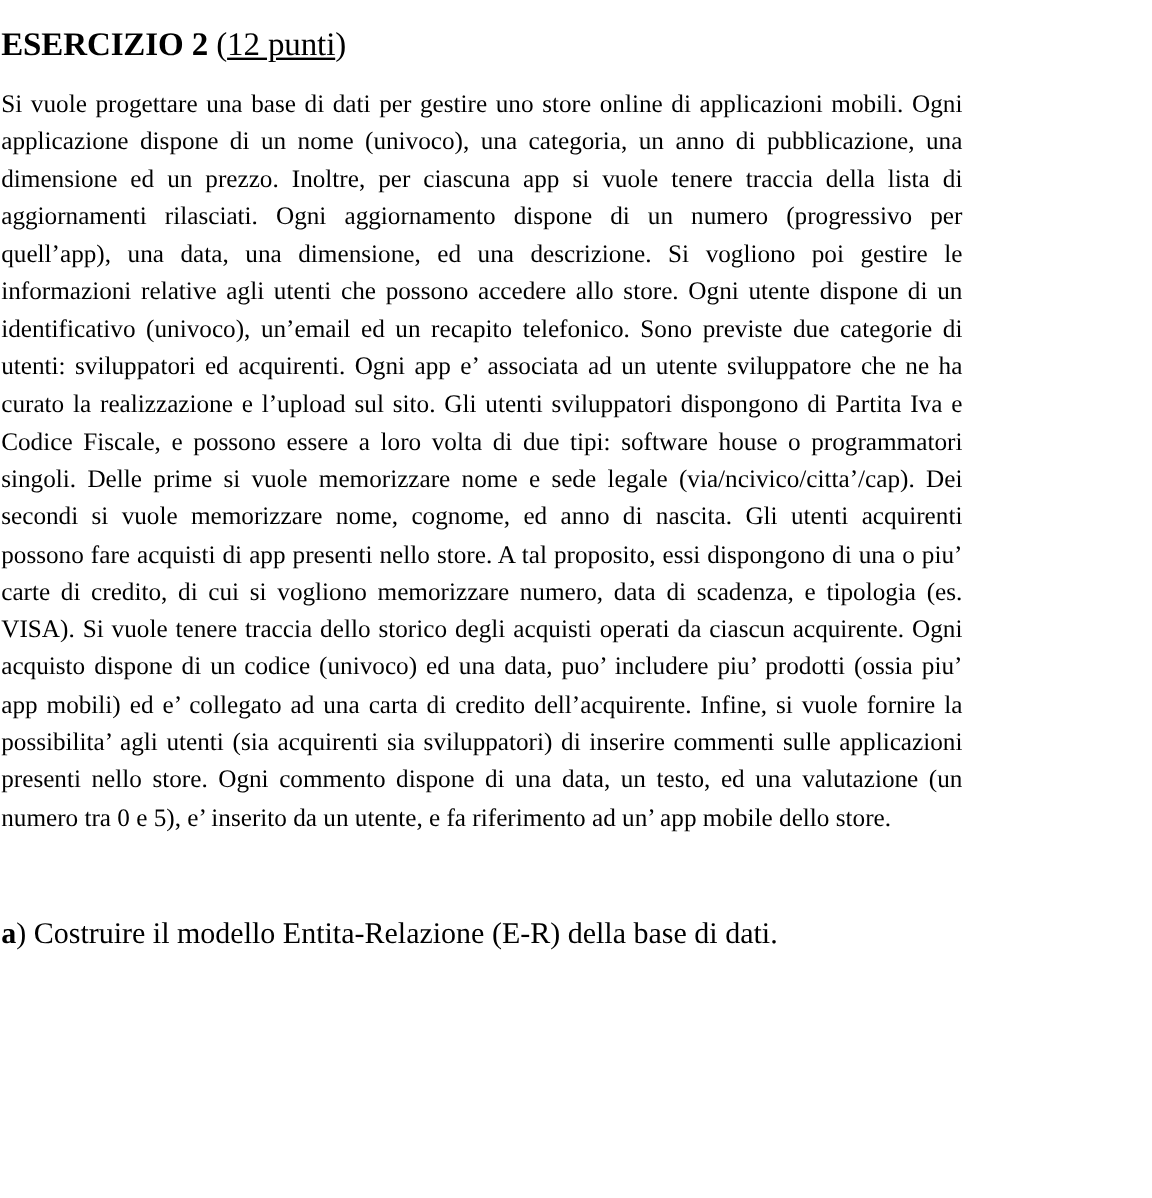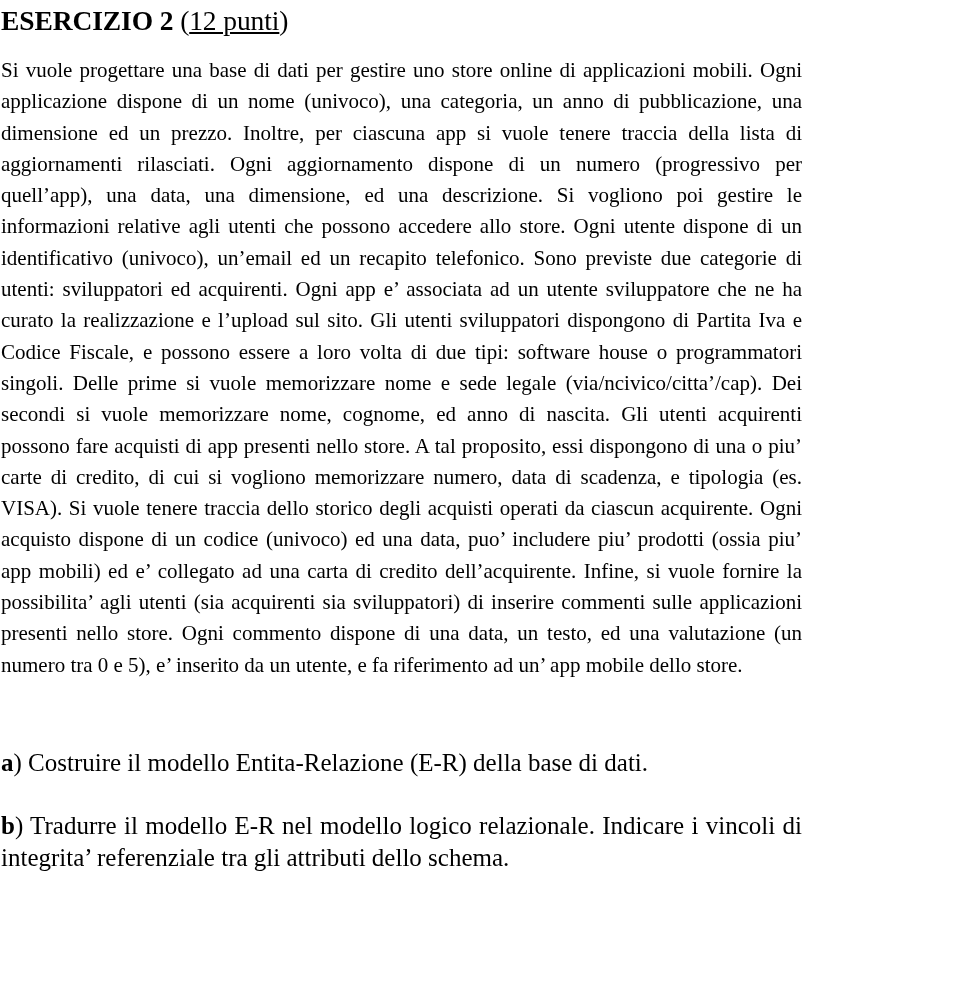--- a/index.html
+++ b/index.html
@@ -13,21 +13,21 @@
     overflow: hidden;
     font-family: "Liberation Serif", "DejaVu Serif", serif;
     color: #000000;
     -webkit-font-smoothing: antialiased;
   }
 
   .page {
     box-sizing: border-box;
     width: 804px;
     height: 998px;
-    padding: 4px 2px 0 1px;
+    padding: 20px 2px 0 1px;
     background: #ffffff;
   }
 
   
   .ex-title {
     font-size: 27.5px;
     line-height: 34px;
     margin: 0 0 17px 0;
     letter-spacing: -0.1px;
     white-space: nowrap;
@@ -82,15 +82,14 @@
   </h1>
 
   <p class="body-par">Si vuole progettare una base di dati per gestire uno store online di applicazioni mobili. Ogni applicazione dispone di un nome (univoco), una categoria, un anno di pubblicazione, una dimensione ed un prezzo. Inoltre, per ciascuna app si vuole tenere traccia della lista di aggiornamenti rilasciati. Ogni aggiornamento dispone di un numero (progressivo per quell’app), una data, una dimensione, ed una descrizione. Si vogliono poi gestire le informazioni relative agli utenti che possono accedere allo store. Ogni utente dispone di un identificativo (univoco), un’email ed un recapito telefonico. Sono previste due categorie di utenti: sviluppatori ed acquirenti. Ogni app e’ associata ad un utente sviluppatore che ne ha curato la realizzazione e l’upload sul sito. Gli utenti sviluppatori dispongono di Partita Iva e Codice Fiscale, e possono essere a loro volta di due tipi: software house o programmatori singoli. Delle prime si vuole memorizzare nome e sede legale (via/ncivico/citta’/cap). Dei secondi si vuole memorizzare nome, cognome, ed anno di nascita. Gli utenti acquirenti possono fare acquisti di app presenti nello store. A tal proposito, essi dispongono di una o piu’ carte di credito, di cui si vogliono memorizzare numero, data di scadenza, e tipologia (es. VISA). Si vuole tenere traccia dello storico degli acquisti operati da ciascun acquirente. Ogni acquisto dispone di un codice (univoco) ed una data, puo’ includere piu’ prodotti (ossia piu’ app mobili) ed e’ collegato ad una carta di credito dell’acquirente. Infine, si vuole fornire la possibilita’ agli utenti (sia acquirenti sia sviluppatori) di inserire commenti sulle applicazioni presenti nello store. Ogni commento dispone di  una data, un testo, ed una valutazione (un numero tra 0 e 5), e’ inserito da un utente, e fa riferimento ad un’ app mobile dello store.</p>
 
   <div class="spacer-big"></div>
 
   <p class="question no-justify"><span class="marker">a</span><span>)</span><span> Costruire il modello Entita-Relazione (E-R) della base di dati.</span></p>
 
   <div class="spacer-small"></div>
 
-  <p class="question"><span class="marker">b</span><span>)</span><span> Tradurre il modello E-R nel modello logico relazionale. Indicare i vincoli di integrita’ referenziale tra gli attributi dello schema.</span></p>
 
 </div>
 
 </body></html>

